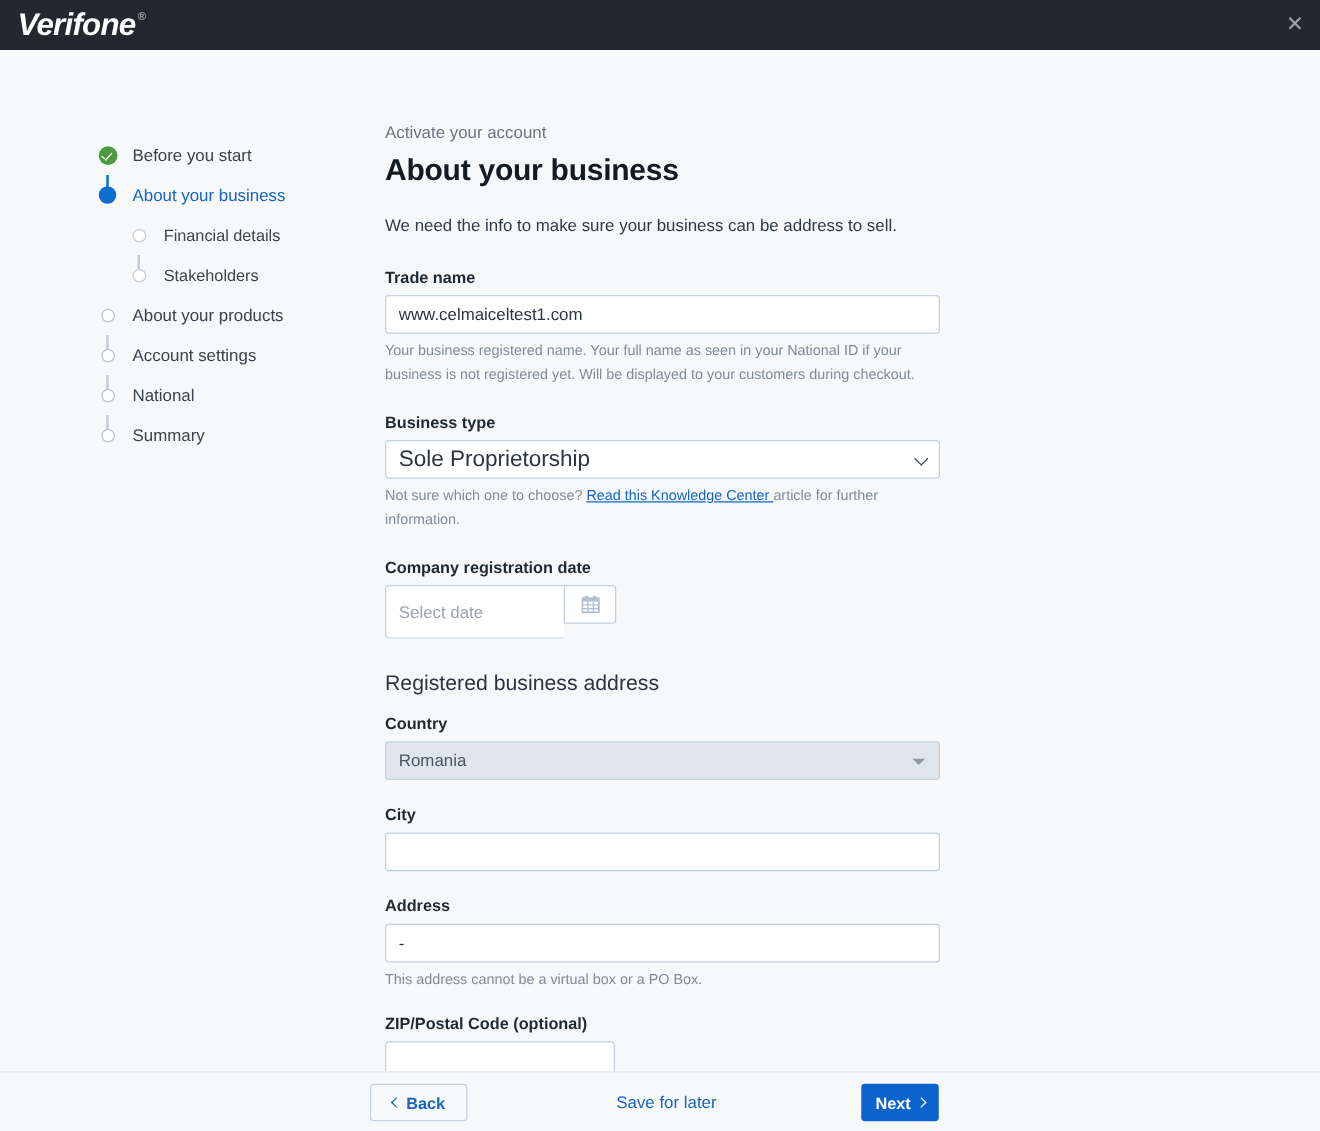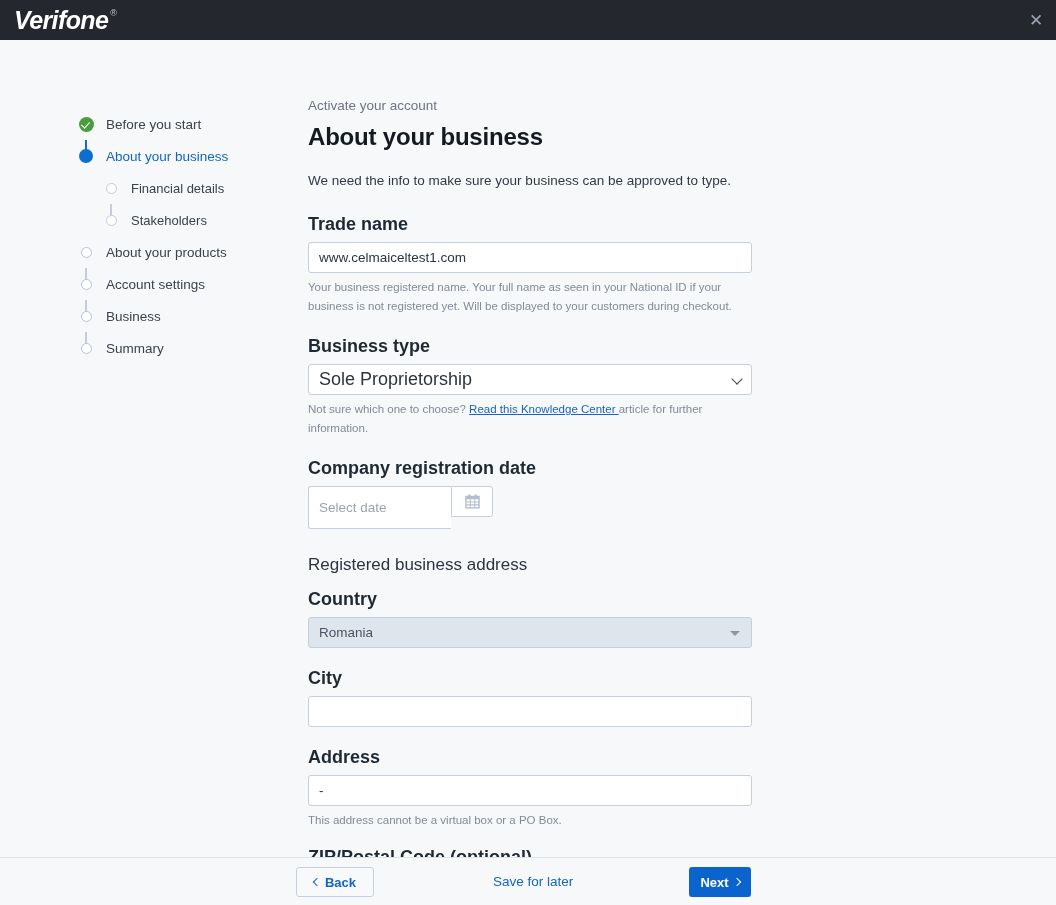--- a/index.html
+++ b/index.html
@@ -150,21 +150,21 @@
     letter-spacing: -0.2px;
   }
   .intro {
     font-size: 13.5px;
     color: #2f3a46;
     margin: 0 0 26px 0;
   }
   .field { margin-bottom: 0; }
   .label {
     display: block;
-    font-size: 18px;
+    font-size: 13px;
     font-weight: bold;
     color: #1f2933;
     margin-bottom: 7px;
   }
   .input {
     width: 444px;
     height: 31px;
     border: 1px solid #c5d0de;
     border-radius: 3px;
     background: #ffffff;
@@ -379,37 +379,37 @@
           <span class="dot-todo"></span>
         </span>
       <span class="step-label">Account settings</span>
     </div>
     <div class="connector gray" style="top:192px;height:14px;"></div>
 
     <div class="step">
       <span class="step-marker">
           <span class="dot-todo"></span>
         </span>
-      <span class="step-label">Business</span>
+      <span class="step-label">National</span>
     </div>
     <div class="connector gray" style="top:224px;height:14px;"></div>
 
     <div class="step">
       <span class="step-marker">
           <span class="dot-todo"></span>
         </span>
       <span class="step-label">Summary</span>
     </div>
   </div>
 
   <div class="form">
 
     <p class="eyebrow">Activate your account</p>
     <h1 class="title">About your business</h1>
-    <p class="intro">We need the info to make sure your business can be approved to type.</p>
+    <p class="intro">We need the info to make sure your business can be address to sell.</p>
 
     <div class="field">
       <label class="label">Trade name</label>
       <input class="input" type="text" value="www.celmaiceltest1.com" style="">
       <div class="hint">Your business registered name. Your full name as seen in your National ID if your business is not registered yet. Will be displayed to your customers during checkout.</div>
     </div>
 
     <div class="field" style="margin-top:20px;">
       <label class="label">Business type</label>
       <div class="select-wrap">

